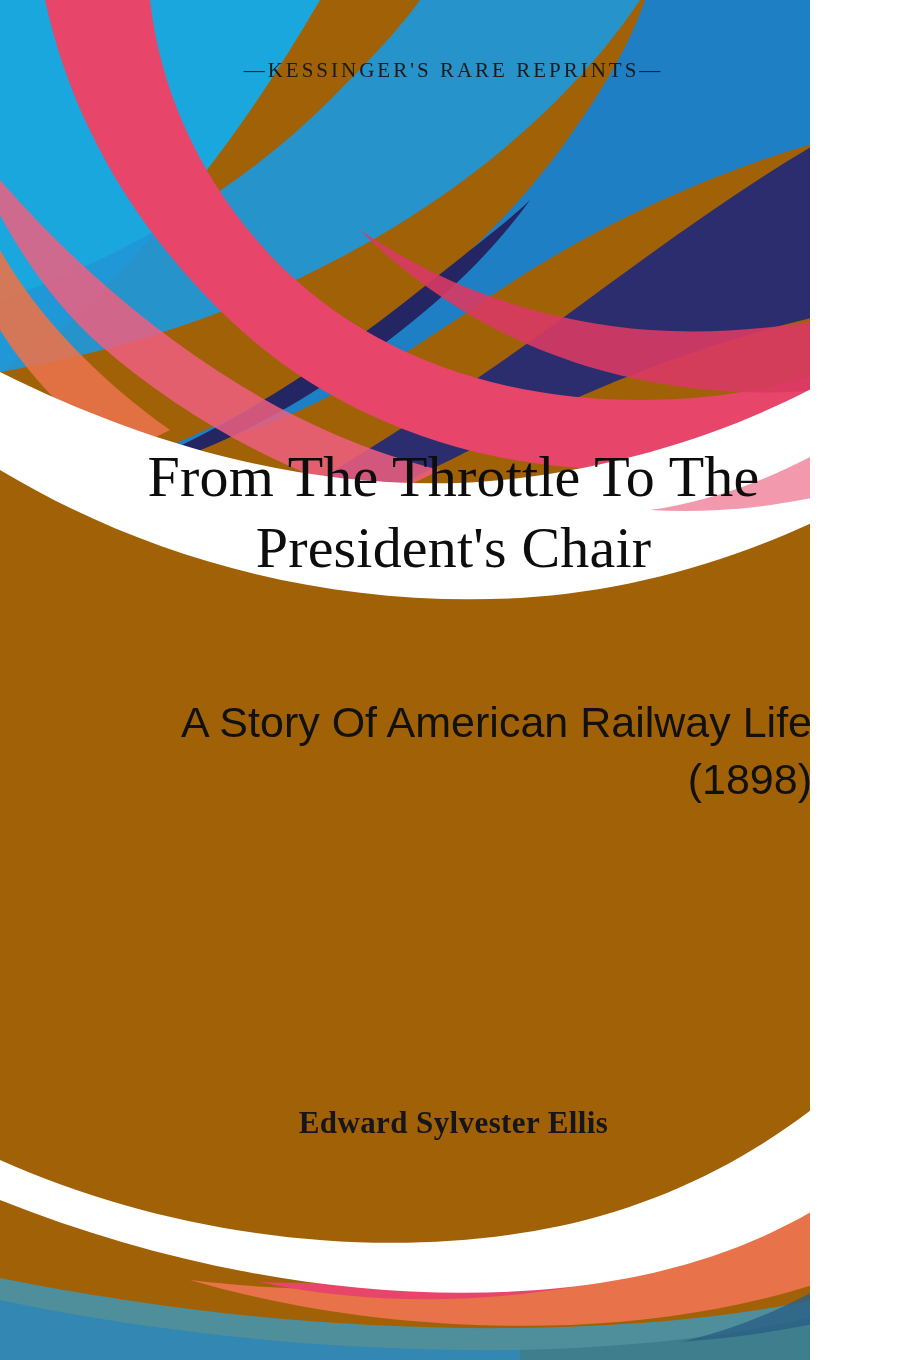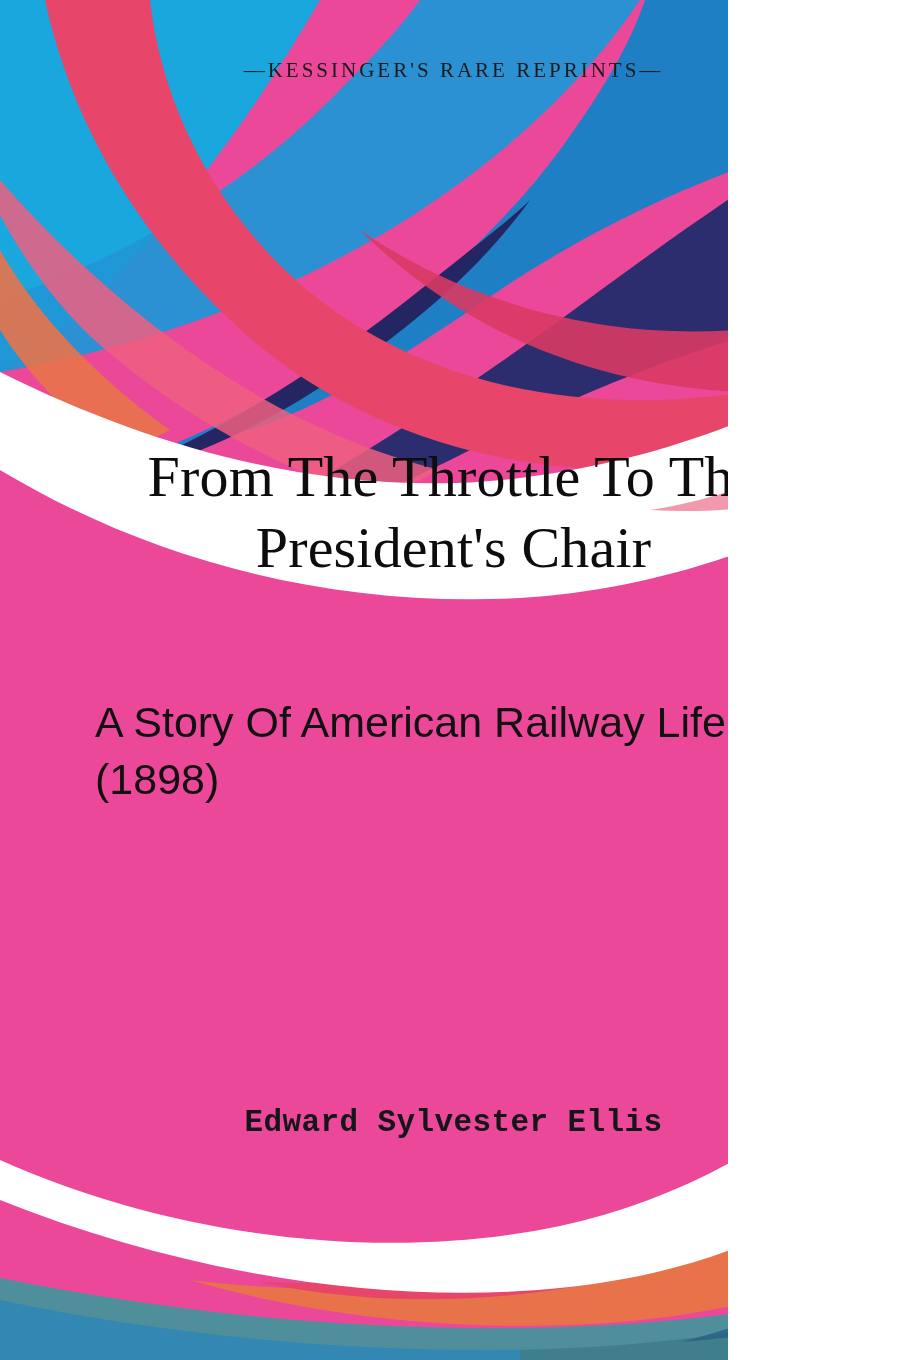--- a/index.html
+++ b/index.html
@@ -8,23 +8,23 @@
   }
   body {
     width: 907px;
     height: 1360px;
     background: #ffffff;
     font-family: "Liberation Serif", serif;
     overflow: hidden;
   }
   .cover {
     position: relative;
-    width: 728px;
+    width: 810px;
     height: 1360px;
-    background: #ec4899;
+    background: #a16207;
     overflow: hidden;
   }
   .art-layer {
     position: absolute;
     top: 0;
     left: 0;
     width: 907px;
     height: 1360px;
   }
   .brand {
@@ -59,41 +59,41 @@
     font-weight: 400;
     color: #0d0d0d;
     margin: 10px;
     letter-spacing: 0.2px;
   }
   .subtitle-block {
     position: absolute;
     top: 694px;
     left: 95px;
     width: 717px;
-    text-align: left;
+    text-align: right;
     z-index: 20;
   }
   .book-subtitle {
     font-family: "Liberation Sans", sans-serif;
     font-size: 43px;
     line-height: 1.32;
     font-weight: 400;
     color: #111111;
     margin: 0;
   }
   .author-block {
     position: absolute;
     top: 1105px;
     left: 80px;
     width: 747px;
     text-align: center;
     z-index: 20;
   }
   .book-author {
-    font-family: Liberation Mono, monospace;
+    font-family: Liberation Serif, serif;
     font-size: 31px;
     font-weight: 700;
     color: #16161a;
     margin: 0;
     letter-spacing: 0.4px;
   }
 </style>
 </head>
 <body>
 

